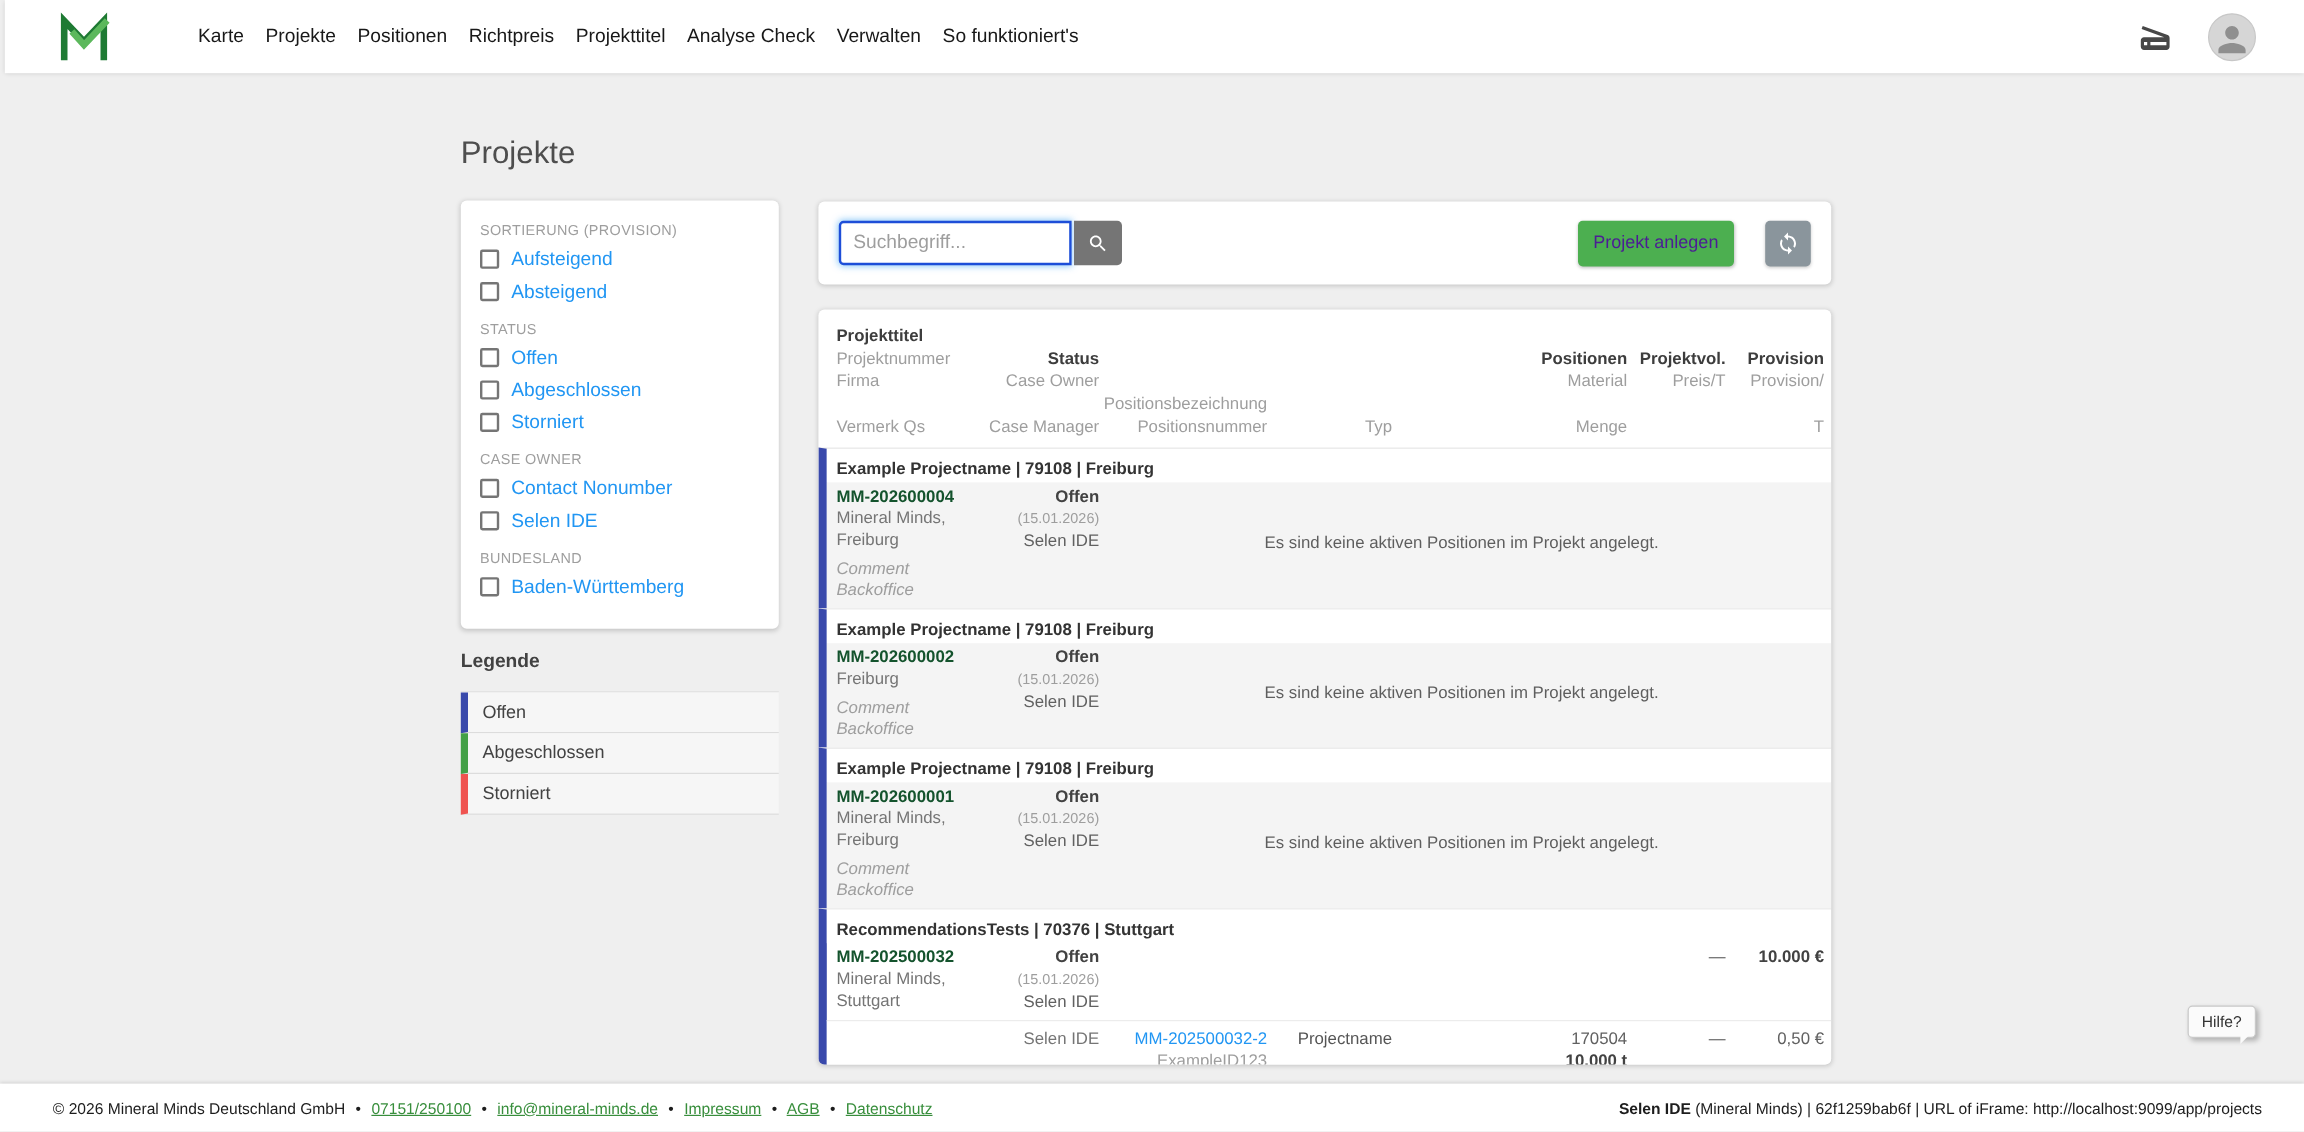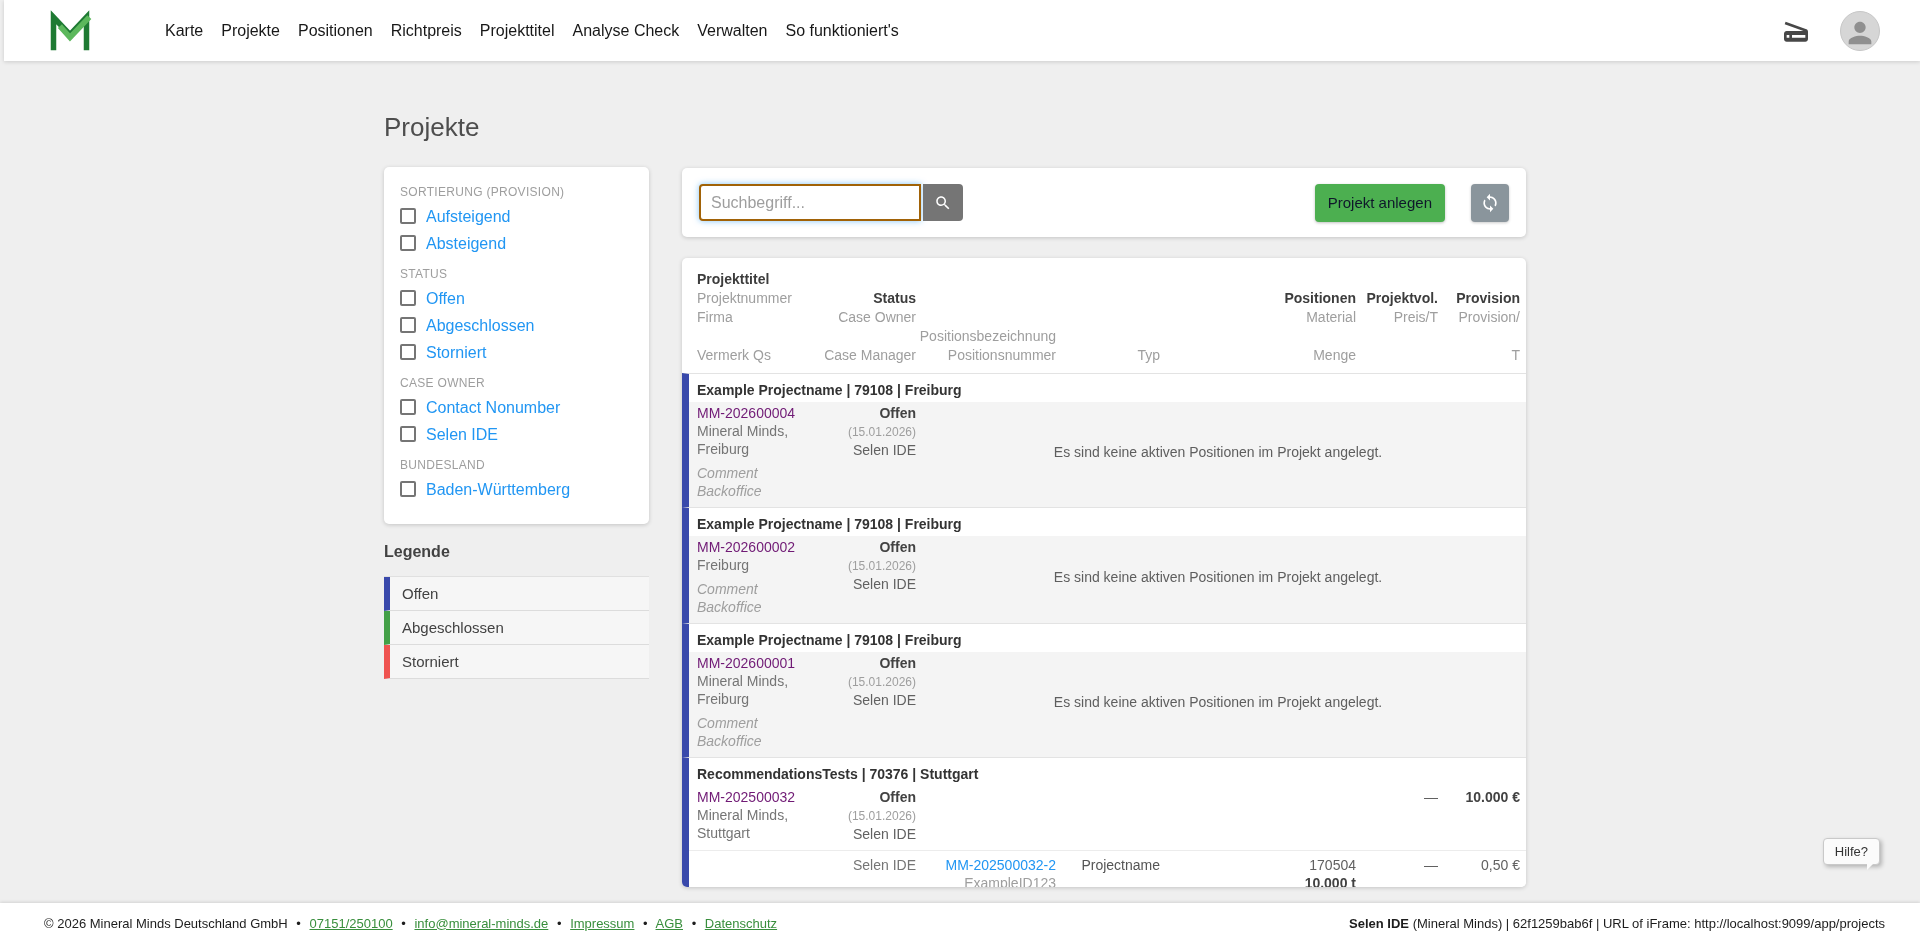--- a/index.html
+++ b/index.html
@@ -68,33 +68,33 @@
   .lc-done   { border-left-color:#43a047; }
   .lc-cancel { border-left-color:#ef5350; }
 
   
   .toolbar-card {
     position:absolute; left:682px; top:168px; width:844px; height:69px;
     background:#fff; border-radius:5px; box-shadow:0 1px 4px rgba(0,0,0,.18);
     display:flex; align-items:center; padding:0 17px;
   }
   .search-input {
-    width:222px; height:37px; border:2px solid #a16207; border-radius:4px 0 0 4px;
+    width:194px; height:37px; border:2px solid #1d4ed8; border-radius:4px 0 0 4px;
     padding:0 10px; font-size:16px; color:#424242; outline:none;
     box-shadow:0 0 6px rgba(33,150,243,.55);
     font-family:"Liberation Sans", sans-serif;
   }
   .search-input::placeholder { color:#9e9e9e; }
   .search-btn {
     width:40px; height:37px; background:#757575; border:none; border-radius:0 4px 4px 0;
     display:flex; align-items:center; justify-content:center; cursor:pointer; margin-left:2px;
   }
   .toolbar-spacer { flex:1; }
   .create-btn {
-    height:38px; padding:0 13px; background:#4caf50; color:#0f172a; border:none; border-radius:4px;
+    height:38px; padding:0 13px; background:#4caf50; color:#4c1d95; border:none; border-radius:4px;
     font-size:15px; cursor:pointer; box-shadow:0 1px 3px rgba(0,0,0,.25);
     font-family:"Liberation Sans", sans-serif;
   }
   .refresh-btn {
     width:38px; height:38px; margin-left:26px; background:#8a959c; border:none; border-radius:4px;
     display:flex; align-items:center; justify-content:center; cursor:pointer;
     box-shadow:0 1px 3px rgba(0,0,0,.2);
   }
 
   
@@ -110,21 +110,21 @@
 
   .table-header { padding:12px 6px 8px 15px; font-size:14px; line-height:19px; }
   .h-bold { font-weight:700; color:#3d3d3d; }
   .h-gray { color:#9e9e9e; }
 
   .group { border-top:1px solid #e3e3e3; border-left:7px solid #3949ab; font-size:14px; line-height:18px; }
   .group-title { padding:7px 6px 3px 8px; background:#fff; font-weight:700; color:#333; }
   .group-body  { padding:2px 6px 7px 8px; }
   .striped { background:#f4f4f4; }
 
-  .pnum   { color:#701a75; font-weight:400; display:block; }
+  .pnum   { color:#14532d; font-weight:700; display:block; }
   .firma  { color:#757575; width:100px; }
   .notes  { margin-top:6px; }
   .note   { font-style:italic; color:#9e9e9e; }
   .status-name { font-weight:700; color:#424242; }
   .status-date { font-size:12px; color:#9e9e9e; }
   .owner  { color:#616161; }
   .empty-msg { grid-column:3 / 8; align-self:center; text-align:center; color:#5e5e5e; }
   .agg-dash  { color:#616161; }
   .agg-prov  { font-weight:700; color:#424242; }
 

